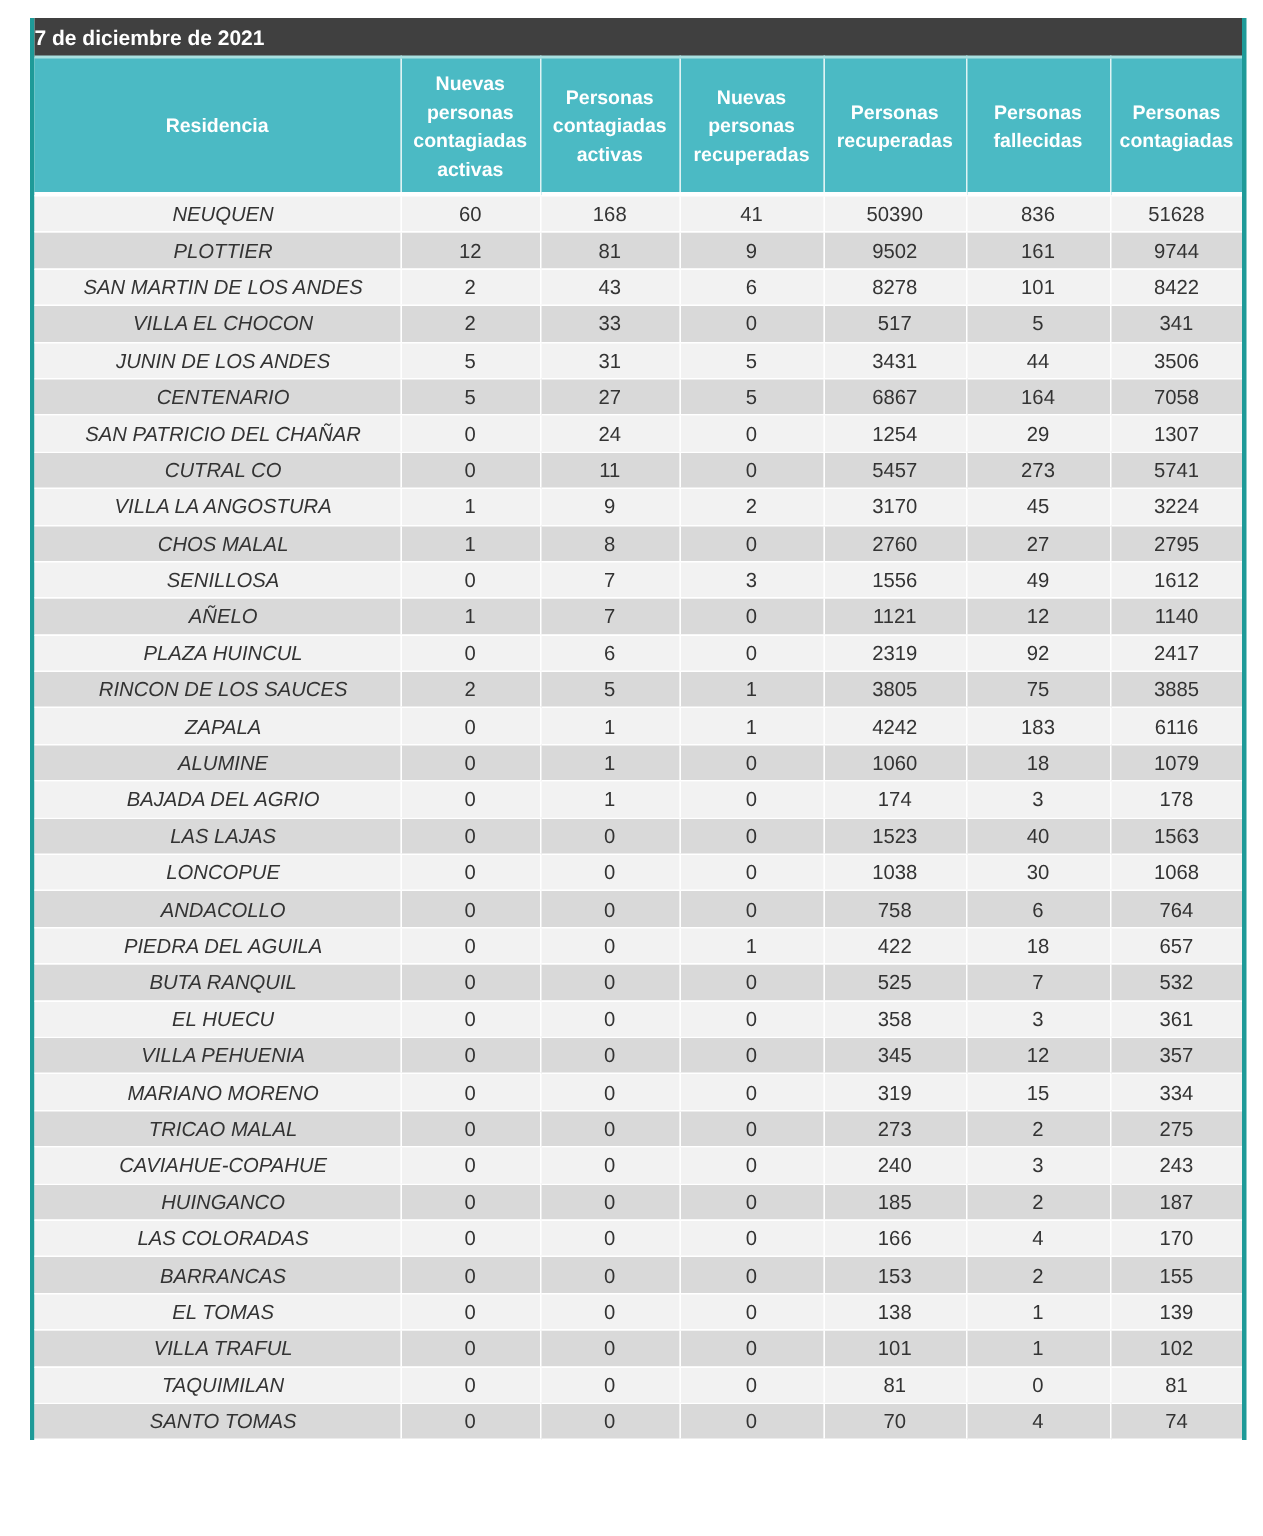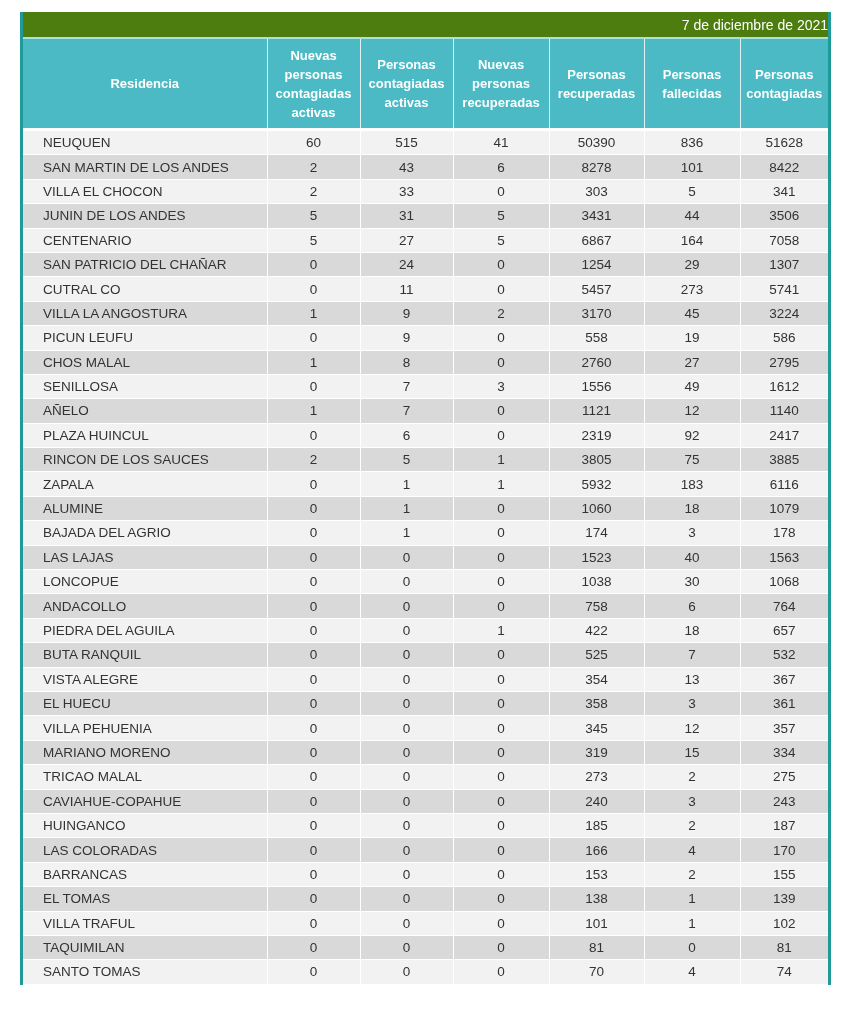--- a/index.html
+++ b/index.html
@@ -22,25 +22,25 @@
       border-left: 3px solid #1e9a98;
       border-right: 3px solid #1e9a98;
       box-sizing: border-box;
     }
     table {
       border-collapse: collapse;
       width: 100%;
       table-layout: fixed;
     }
     .title-row td {
-      background: #4d7c0f;
+      background: #404040;
       color: #ffffff;
-      font-weight: normal;
+      font-weight: bold;
       font-size: 14px;
-      text-align: right;
+      text-align: left;
       height: 25px;
       padding: 0;
       border-bottom: 2px solid #a9e0e0;
     }
     .header-row th {
       background: #4bbac4;
       color: #ffffff;
       font-weight: bold;
       font-size: 13px;
       line-height: 19px;
@@ -55,24 +55,25 @@
     tbody tr td {
       font-size: 13.5px;
       color: #333333;
       height: 23.4px;
       padding: 0;
       text-align: center;
       border-left: 1px solid #ffffff;
       border-bottom: 1px solid #ffffff;
     }
     tbody tr td:first-child {
-      text-align: left;
-      padding-left: 20px;
+      text-align: center;
+      padding-left: 8px;
       border-left: none;
       white-space: nowrap;
+      font-style: italic;
     }
     tbody tr:nth-child(odd) td { background: #f2f2f2; }
     tbody tr:nth-child(even) td { background: #d9d9d9; }
     col.c1 { width: 244px; }
     col.c2 { width: 93px; }
     col.c3 { width: 93px; }
     col.c4 { width: 96px; }
     col.c5 { width: 95px; }
     col.c6 { width: 96px; }
     col.c7 { width: 88px; }
@@ -126,41 +127,50 @@
           <th>
             <div>Personas</div>
             <div>contagiadas</div>
           </th>
         </tr>
     </thead>
     <tbody id="table-body">
         <tr>
           <td>NEUQUEN</td>
           <td>60</td>
-          <td>515</td>
+          <td>168</td>
           <td>41</td>
           <td>50390</td>
           <td>836</td>
           <td>51628</td>
+        </tr>
+        <tr>
+          <td>PLOTTIER</td>
+          <td>12</td>
+          <td>81</td>
+          <td>9</td>
+          <td>9502</td>
+          <td>161</td>
+          <td>9744</td>
         </tr>
         <tr>
           <td>SAN MARTIN DE LOS ANDES</td>
           <td>2</td>
           <td>43</td>
           <td>6</td>
           <td>8278</td>
           <td>101</td>
           <td>8422</td>
         </tr>
         <tr>
           <td>VILLA EL CHOCON</td>
           <td>2</td>
           <td>33</td>
           <td>0</td>
-          <td>303</td>
+          <td>517</td>
           <td>5</td>
           <td>341</td>
         </tr>
         <tr>
           <td>JUNIN DE LOS ANDES</td>
           <td>5</td>
           <td>31</td>
           <td>5</td>
           <td>3431</td>
           <td>44</td>
@@ -194,29 +204,20 @@
           <td>5741</td>
         </tr>
         <tr>
           <td>VILLA LA ANGOSTURA</td>
           <td>1</td>
           <td>9</td>
           <td>2</td>
           <td>3170</td>
           <td>45</td>
           <td>3224</td>
-        </tr>
-        <tr>
-          <td>PICUN LEUFU</td>
-          <td>0</td>
-          <td>9</td>
-          <td>0</td>
-          <td>558</td>
-          <td>19</td>
-          <td>586</td>
         </tr>
         <tr>
           <td>CHOS MALAL</td>
           <td>1</td>
           <td>8</td>
           <td>0</td>
           <td>2760</td>
           <td>27</td>
           <td>2795</td>
         </tr>
@@ -254,21 +255,21 @@
           <td>1</td>
           <td>3805</td>
           <td>75</td>
           <td>3885</td>
         </tr>
         <tr>
           <td>ZAPALA</td>
           <td>0</td>
           <td>1</td>
           <td>1</td>
-          <td>5932</td>
+          <td>4242</td>
           <td>183</td>
           <td>6116</td>
         </tr>
         <tr>
           <td>ALUMINE</td>
           <td>0</td>
           <td>1</td>
           <td>0</td>
           <td>1060</td>
           <td>18</td>
@@ -320,29 +321,20 @@
           <td>657</td>
         </tr>
         <tr>
           <td>BUTA RANQUIL</td>
           <td>0</td>
           <td>0</td>
           <td>0</td>
           <td>525</td>
           <td>7</td>
           <td>532</td>
-        </tr>
-        <tr>
-          <td>VISTA ALEGRE</td>
-          <td>0</td>
-          <td>0</td>
-          <td>0</td>
-          <td>354</td>
-          <td>13</td>
-          <td>367</td>
         </tr>
         <tr>
           <td>EL HUECU</td>
           <td>0</td>
           <td>0</td>
           <td>0</td>
           <td>358</td>
           <td>3</td>
           <td>361</td>
         </tr>

